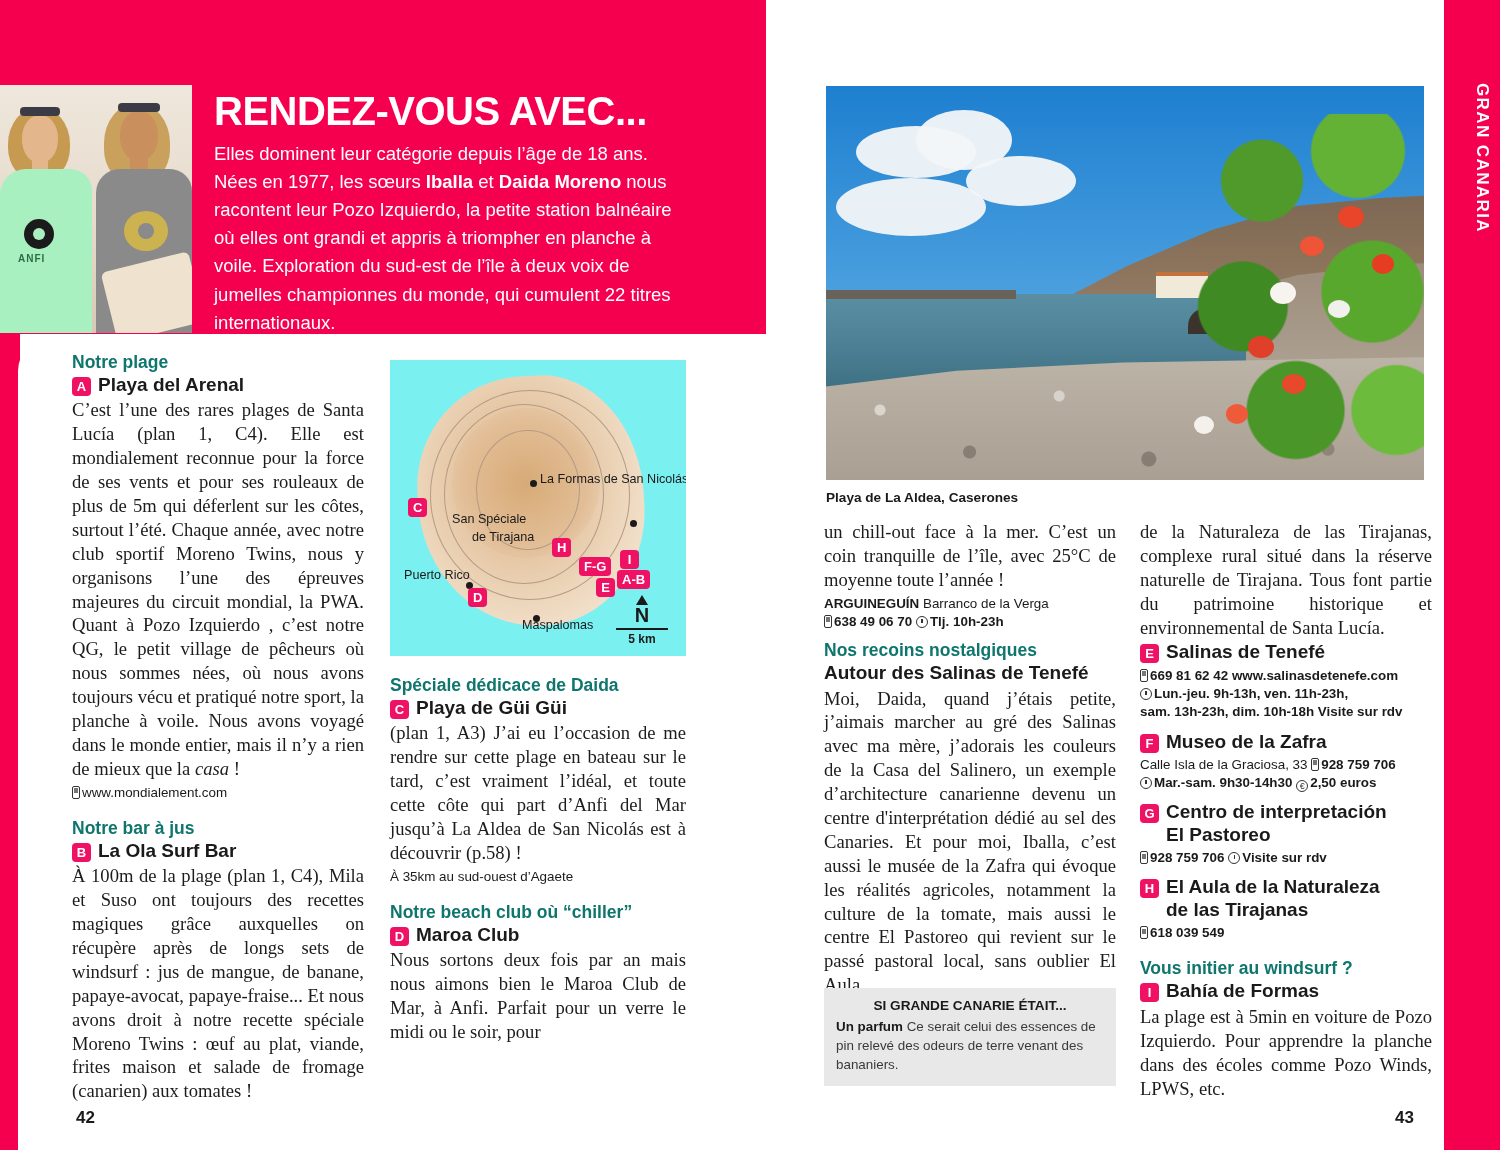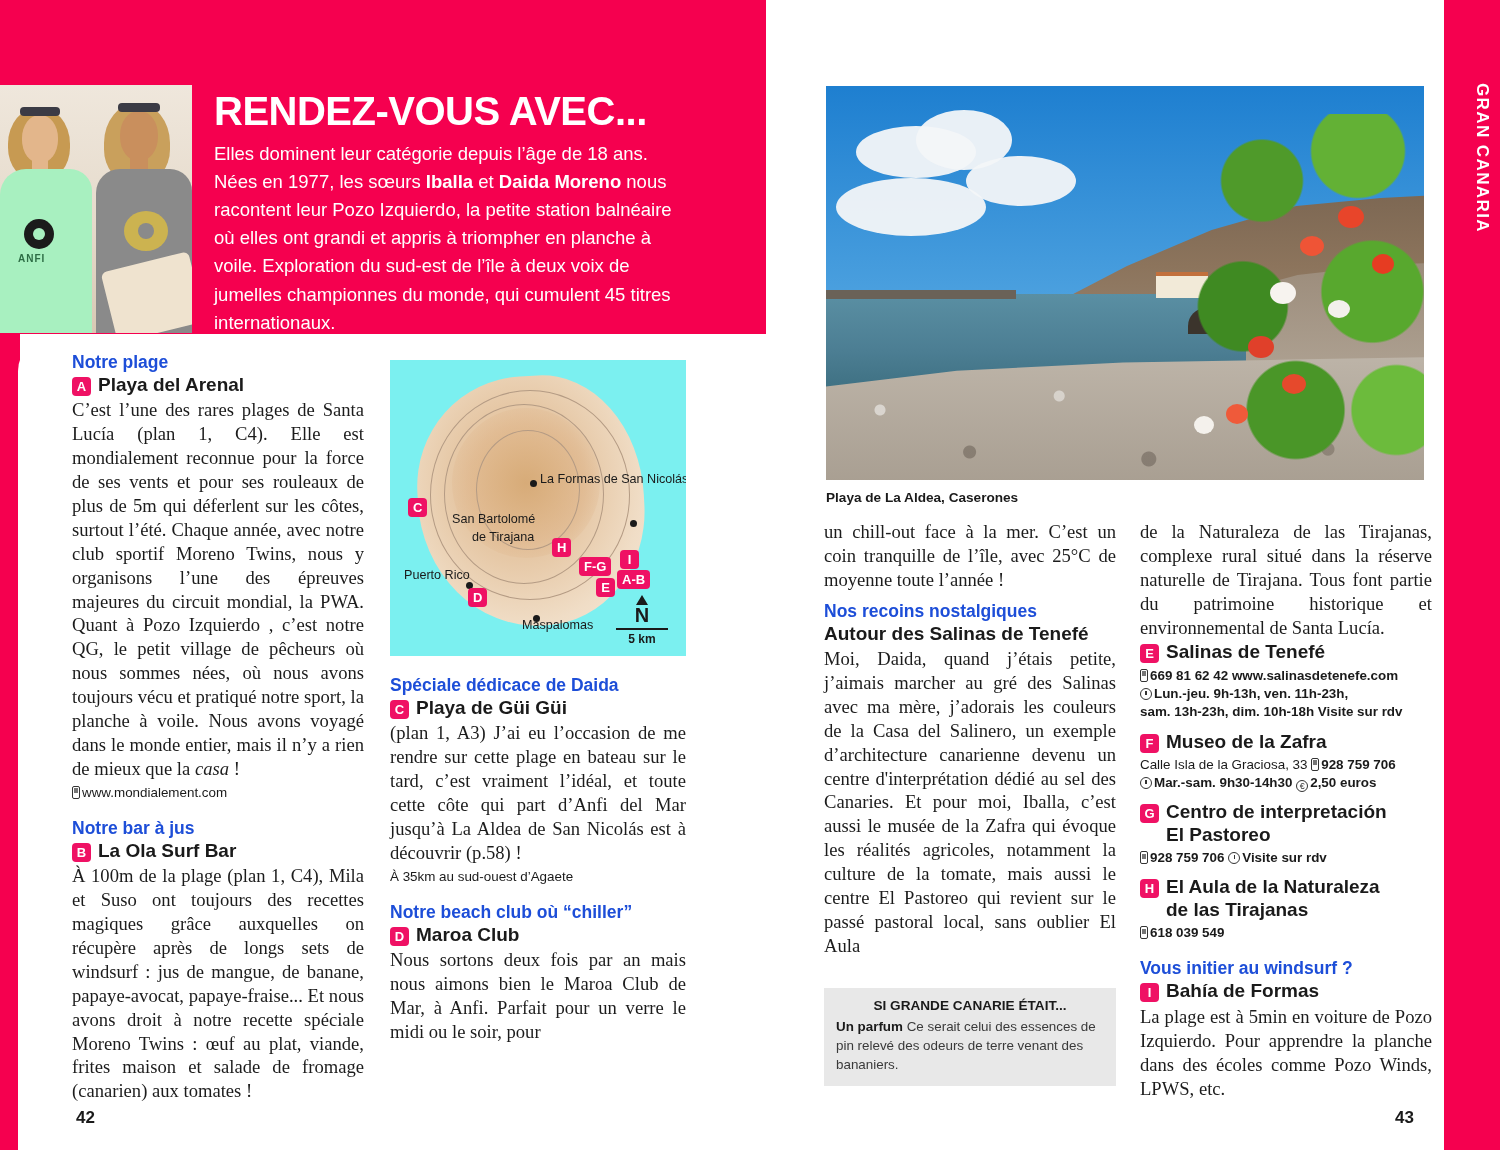--- a/index.html
+++ b/index.html
@@ -98,21 +98,21 @@
   .hero-deck b { font-weight: bold; }
 
   
   .col { position: absolute; }
   .col-1 { left: 72px;  top: 352px; width: 292px; }
   .col-2 { left: 390px; top: 358px; width: 296px; }
   .col-3 { left: 824px; top: 490px; width: 292px; }
   .col-4 { left: 1140px; top: 520px; width: 292px; }
 
   .sec-kicker {
-    color: #1d4ed8;
+    color: #0f766e;
     font-family: "Liberation Sans", sans-serif;
     font-weight: bold; font-size: 17.5px;
     margin-bottom: 1px;
   }
   .sec-title {
     font-family: "Liberation Sans", sans-serif;
     font-weight: bold; font-size: 19px; color: #1a1a1a;
     line-height: 1.18;
     display: flex; align-items: flex-start; gap: 7px;
     margin-bottom: 2px;
@@ -308,21 +308,21 @@
     <div class="twin t2-face"></div>
     <div class="twin t2-glass"></div>
     <div class="twin t2-neck"></div>
     <div class="twin t2-shirt"></div>
     <div class="twin t2-board"></div>
     <div class="twin t2-logo"></div>
   </div>
 
   <h1 class="hero-title">RENDEZ-VOUS AVEC...</h1>
   <p class="hero-deck">
-    <span>Elles dominent leur catégorie depuis l’âge de 18 ans. Nées en 1977, les sœurs </span><b>Iballa</b><span> et </span><b>Daida Moreno</b><span> nous racontent leur Pozo Izquierdo, la petite station balnéaire où elles ont grandi et appris à triompher en planche à voile. Exploration du sud-est de l’île à deux voix de jumelles championnes du monde, qui cumulent 45 titres internationaux.</span>
+    <span>Elles dominent leur catégorie depuis l’âge de 18 ans. Nées en 1977, les sœurs </span><b>Iballa</b><span> et </span><b>Daida Moreno</b><span> nous racontent leur Pozo Izquierdo, la petite station balnéaire où elles ont grandi et appris à triompher en planche à voile. Exploration du sud-est de l’île à deux voix de jumelles championnes du monde, qui cumulent 22 titres internationaux.</span>
   </p>
 
   <div class="col col-1">
     <div class="sec-kicker">Notre plage</div>
     <div class="sec-title">
       <span class="badge">A</span>
       <span>Playa del Arenal</span>
     </div>
     <p class="body-text"><span>C’est l’une des rares plages de Santa Lucía (plan 1, C4). Elle est mondialement reconnue pour la force de ses vents et pour ses rouleaux de plus de 5m qui déferlent sur les côtes, surtout l’été. Chaque année, avec notre club sportif Moreno Twins, nous y organisons l’une des épreuves majeures du circuit mondial, la PWA. Quant à Pozo Izquierdo , c’est notre QG, le petit village de pêcheurs où nous sommes nées, où nous avons toujours vécu et pratiqué notre sport, la planche à voile. Nous avons voyagé dans le monde entier, mais il n’y a rien de mieux que la </span><i>casa</i><span> !</span></p>
     <div class="meta"><span class="ico ico-phone"></span><span>www.mondialement.com</span></div>
@@ -343,21 +343,21 @@
     <div class="road" style="left:54px; top:44px; width:160px; height:180px;"></div>
     <div class="road" style="left:86px; top:70px; width:104px; height:120px;"></div>
     <div class="road" style="left:40px; top:30px; width:200px; height:210px; border-style:solid;"></div>
 
     <div class="map-dot" style="left:140px; top:120px;"></div>
     <div class="map-dot" style="left:240px; top:160px;"></div>
     <div class="map-dot" style="left:76px; top:222px;"></div>
     <div class="map-dot" style="left:143px; top:255px;"></div>
 
     <div class="map-label" style="left:150px; top:112px;">La Formas de San Nicolás</div>
-    <div class="map-label" style="left:62px; top:152px;">San Bartolomé</div>
+    <div class="map-label" style="left:62px; top:152px;">San Spéciale</div>
     <div class="map-label" style="left:82px; top:170px;">de Tirajana</div>
     <div class="map-label" style="left:14px; top:208px;">Puerto Rico</div>
     <div class="map-label" style="left:132px; top:258px;">Maspalomas</div>
 
     <div class="map-badge" style="left:18px; top:138px;">C</div>
     <div class="map-badge" style="left:162px; top:178px;">H</div>
     <div class="map-badge" style="left:189px; top:197px;">F-G</div>
     <div class="map-badge" style="left:230px; top:190px;">I</div>
     <div class="map-badge" style="left:227px; top:210px;">A-B</div>
     <div class="map-badge" style="left:206px; top:218px;">E</div>
@@ -414,20 +414,25 @@
     <div class="ph-flower" style="right:74px;  top:214px; width:22px; height:18px; background:#f2f0ec;"></div>
     <div class="ph-flower" style="right:150px; top:250px; width:26px; height:22px; background:#e0402a;"></div>
     <div class="ph-flower" style="right:118px; top:288px; width:24px; height:20px; background:#e6492c;"></div>
     <div class="ph-flower" style="right:176px; top:318px; width:22px; height:20px; background:#ef5a3a;"></div>
     <div class="ph-flower" style="right:210px; top:330px; width:20px; height:18px; background:#f4f1ec;"></div>
   </div>
   <div class="ph-caption caption">Playa de La Aldea, Caserones</div>
 
   <div class="col col-3" style="top:520px;">
     <p class="body-text">un chill-out face à la mer. C’est un coin tranquille de l’île, avec 25°C de moyenne toute l’année !</p>
+    <div class="meta">
+      <b>ARGUINEGUÍN</b><span> Barranco de la Verga</span><br>
+      <span class="ico ico-phone"></span><b>638 49 06 70</b>
+      <span class="ico ico-clock"></span><b>Tlj. 10h-23h</b>
+    </div>
 
     <div class="gap-sm"></div>
 
     <div class="sec-kicker">Nos recoins nostalgiques</div>
     <div class="sec-title">
       <span>Autour des Salinas de Tenefé</span>
     </div>
     <p class="body-text">Moi, Daida, quand j’étais petite, j’aimais marcher au gré des Salinas avec ma mère, j’adorais les couleurs de la Casa del Salinero, un exemple d’architecture canarienne devenu un centre d'interprétation dédié au sel des Canaries. Et pour moi, Iballa, c’est aussi le musée de la Zafra qui évoque les réalités agricoles, notamment la culture de la tomate, mais aussi le centre El Pastoreo qui revient sur le passé pastoral local, sans oublier El Aula</p>
   </div>
 

